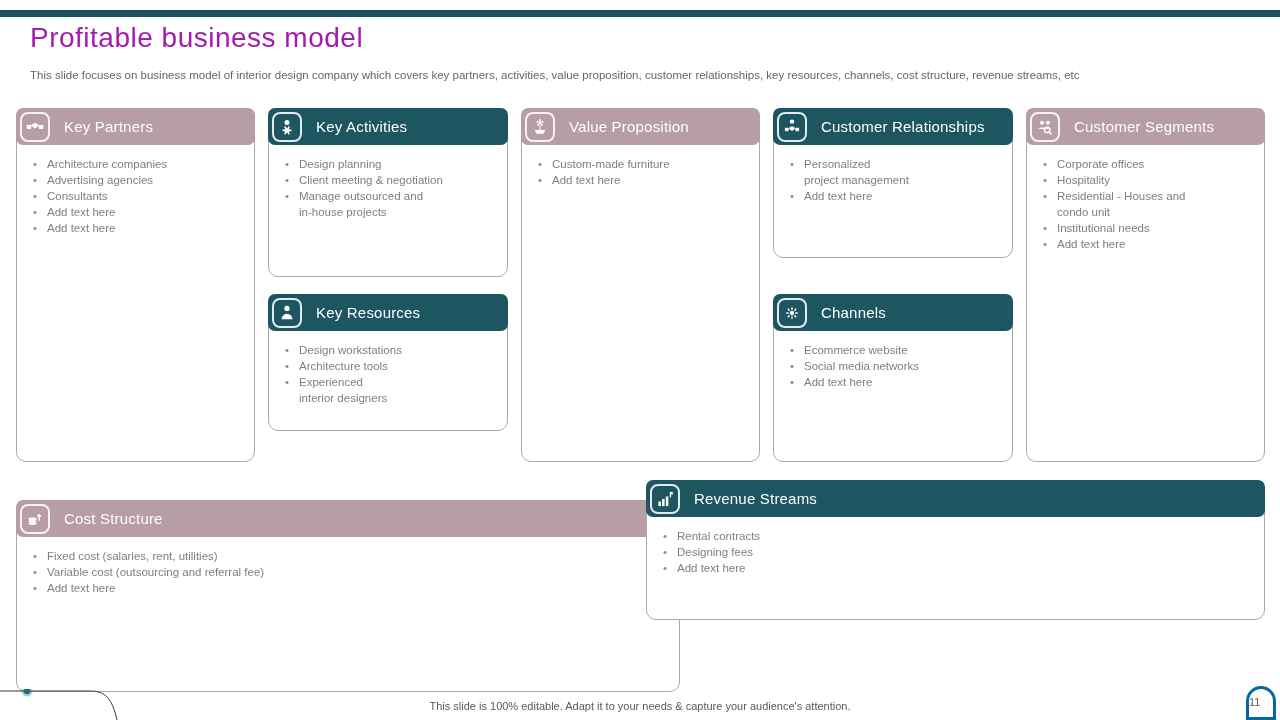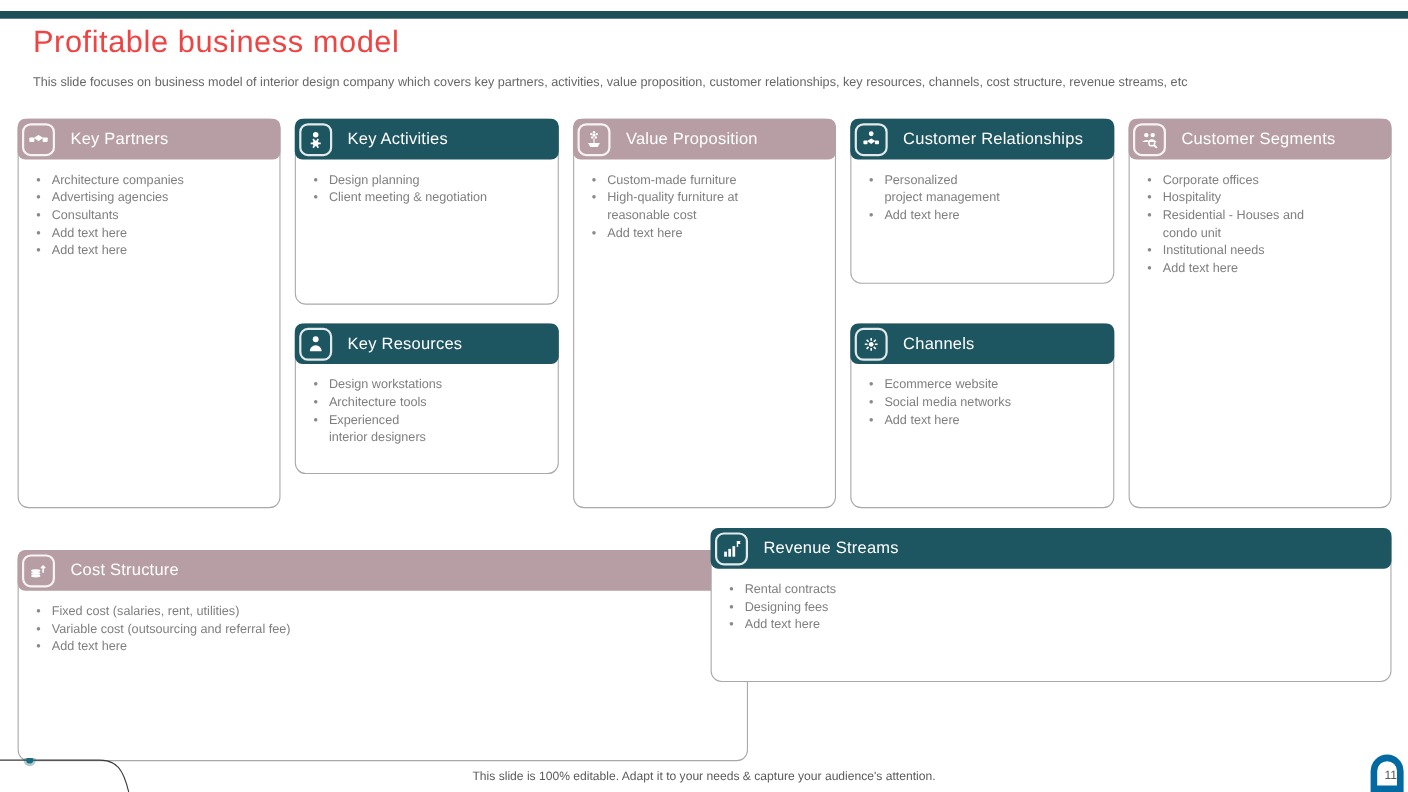--- a/index.html
+++ b/index.html
@@ -1,38 +1,38 @@
 <!DOCTYPE html>
 <html style="--teal: #1d5560; --mauve: #b79ea4; --topbar: #1d4f59;"><head>
 <meta charset="utf-8">
 <style>
   html,body{margin:0;padding:0;background:#fff;}
   .slide{position:relative;width:1280px;height:720px;background:#fff;overflow:hidden;
          font-family:"Liberation Sans",sans-serif;}
   .top-bar{position:absolute;left:0;top:10px;width:100%;height:7px;background:var(--topbar,#1d545f);}
-  .page-title{position:absolute;left:30px;top:22px;font-size:28px;color:#ef4444;
+  .page-title{position:absolute;left:30px;top:22px;font-size:28px;color:#a21caf;
               letter-spacing:0.5px;font-weight:400;}
   .page-subtitle{position:absolute;left:30px;top:69px;width:1160px;font-size:11.5px;color:#666;}
   .card{position:absolute;background:#fff;border:1px solid #a9a9a9;border-radius:10px;box-sizing:border-box;}
   .hdr{position:absolute;top:-1px;left:-1px;right:-1px;height:37px;border-radius:7px;
        display:flex;align-items:center;}
   .card.teal .hdr{background:var(--teal,#1d5560);}
   .card.mauve .hdr{background:var(--mauve,#b79ea4);}
   .icn{width:30px;height:30px;margin-left:4px;border:2px solid rgba(255,255,255,0.88);
        border-radius:8px;display:flex;align-items:center;justify-content:center;
        box-sizing:border-box;flex:0 0 auto;}
   .icn svg{display:block;}
   .hdr-title{color:#fff;font-weight:normal;font-size:15px;margin-left:14px;letter-spacing:0.2px;white-space:nowrap;}
   .items{margin:47px 0 0 0;padding:0 8px 0 15px;list-style:none;}
   .items li{position:relative;padding-left:15px;color:#7f7f7f;font-size:11.5px;line-height:16px;white-space:pre-line;}
   .items li::before{content:"\2022";position:absolute;left:1px;color:#8a8a8a;}
   .footer-note{position:absolute;left:0;right:0;top:700px;text-align:center;font-size:11px;color:#5a5a5a;}
   .page-badge{position:absolute;left:1246px;top:686px;width:30px;height:34px;background:#fff;
-              border:6px solid #0369a1;border-radius:15px 15px 0 0;box-sizing:border-box;
-              text-align:right;padding-top:7px;font-size:11px;color:#5a5a5a;}
+              border:3px solid #0369a1;border-radius:15px 15px 0 0;box-sizing:border-box;
+              text-align:left;padding-top:7px;font-size:11px;color:#5a5a5a;}
   .corner-decoration{position:absolute;left:0;top:689px;}
 </style>
 </head>
 <body>
 
 <div class="slide">
 
   <div class="top-bar"></div>
 
   <div class="page-title">Profitable business model</div>
@@ -72,20 +72,22 @@
           <line x1="12" y1="16" x2="9.2" y2="11.2"></line>
               <line x1="12" y1="16" x2="14.8" y2="11.2"></line>
             </g>
         </svg>
       </span>
       <span class="hdr-title">Key Activities</span>
     </div>
     <ul class="items">
         <li>Design planning</li>
         <li>Client meeting &amp; negotiation</li>
+        <li>Manage outsourced and
+in-house projects</li>
       </ul>
   </div>
 
   <div class="card mauve" style="left:521px;top:108px;width:239px;height:354px">
     <div class="hdr">
       <span class="icn">
         <svg width="20" height="20" viewBox="0 0 24 24" fill="#fff">
           <circle cx="12" cy="7" r="1.8"></circle>
             <circle cx="12" cy="3.8" r="1.3"></circle>
             <circle cx="15" cy="5.9" r="1.3"></circle>
@@ -93,22 +95,20 @@
             <circle cx="10" cy="9.5" r="1.3"></circle>
             <circle cx="9" cy="5.9" r="1.3"></circle>
           <rect x="11.4" y="10.5" width="1.2" height="5"></rect>
           <path d="M5.5 15.5 h13 l-2.5 4.5 h-8 z"></path>
         </svg>
       </span>
       <span class="hdr-title">Value Proposition</span>
     </div>
     <ul class="items">
         <li>Custom-made furniture</li>
-        <li>High-quality furniture at
-reasonable cost</li>
         <li>Add text here</li>
       </ul>
   </div>
 
   <div class="card teal" style="left:773px;top:108px;width:240px;height:150px">
     <div class="hdr">
       <span class="icn">
         <svg width="20" height="20" viewBox="0 0 24 24" fill="#fff">
           <circle cx="12" cy="5.5" r="2.6"></circle>
           <rect x="3.5" y="13" width="4.5" height="4" rx="1"></rect>

